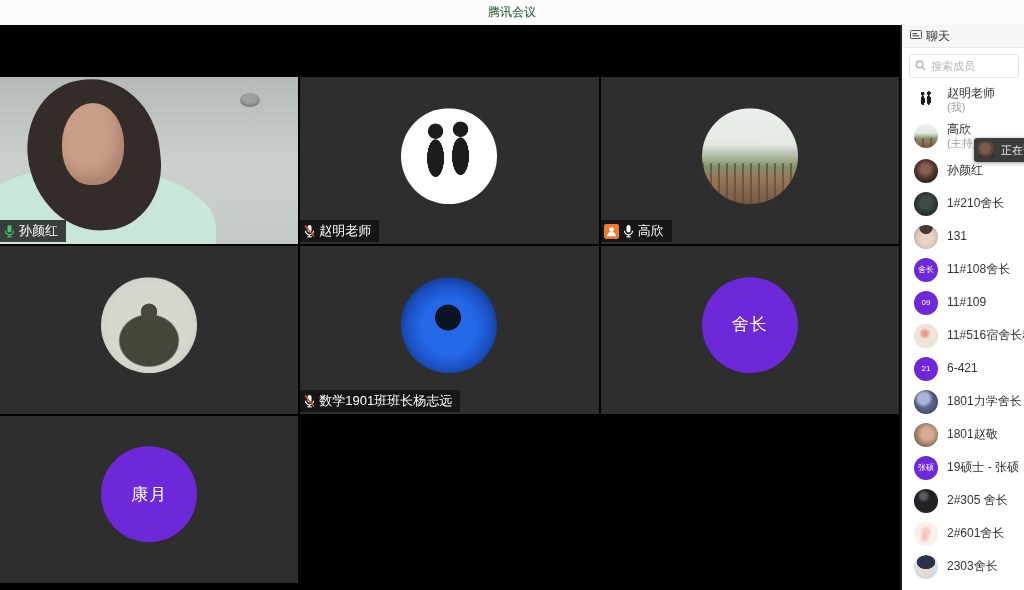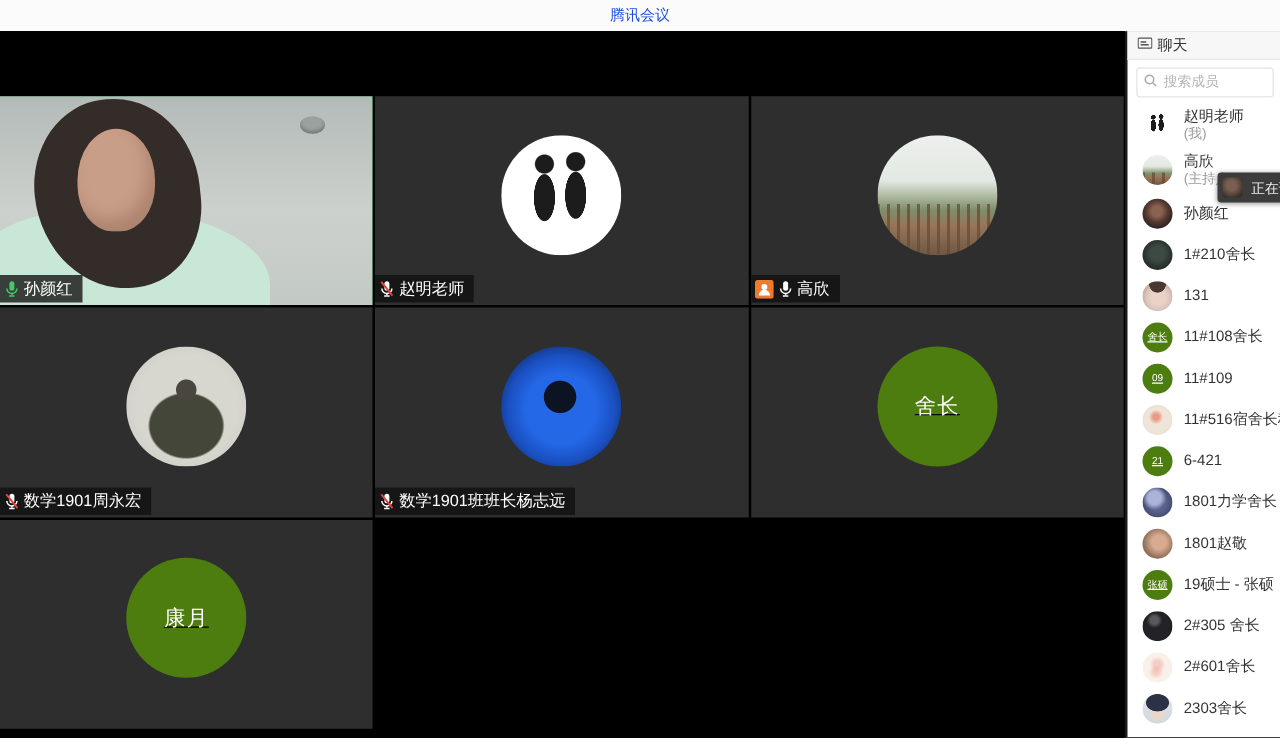--- a/index.html
+++ b/index.html
@@ -1,20 +1,20 @@
 <!DOCTYPE html>
 <html><head>
 <meta charset="utf-8">
 <style>
   html,body{margin:0;padding:0;width:1024px;height:590px;overflow:hidden;background:#000;
     font-family:"Liberation Sans","DejaVu Sans",sans-serif;}
   .app{width:1024px;height:590px;display:flex;flex-direction:column;}
   
   .titlebar{height:25px;background:#fbfbfb;display:flex;align-items:center;justify-content:center;
-    font-size:12px;color:#1d4ed8;flex:none;}
+    font-size:12px;color:#14532d;flex:none;}
   
   .content{display:flex;height:565px;background:#000;}
   .stage{width:900px;position:relative;background:#000;flex:none;}
   .grid{position:absolute;top:52px;left:0;width:899px;height:506px;display:grid;
     grid-template-columns:repeat(3,1fr);grid-template-rows:repeat(3,1fr);gap:2px;background:#000;}
   .tile{position:relative;background:#2e2e2e;overflow:hidden;}
   .tile--speaking{box-shadow:inset 0 0 0 1px #3aa866;}
   .t-avatar{position:absolute;width:96px;height:96px;border-radius:50%;left:50%;top:50%;
     transform:translate(-50%,-55%);overflow:hidden;}
   .t-initials{width:100%;height:100%;display:flex;align-items:center;justify-content:center;
@@ -53,21 +53,21 @@
   .m-name{display:block;font-size:12px;color:#333;white-space:nowrap;line-height:15px;}
   .m-sub{display:block;font-size:11px;color:#9a9a9a;white-space:nowrap;line-height:13px;}
   
   .speaking-toast{position:absolute;top:113px;left:72px;z-index:5;display:flex;align-items:center;gap:7px;
     background:#3c3c3c;border-radius:3px;padding:4px 10px 4px 4px;width:max-content;
     box-shadow:0 1px 4px rgba(0,0,0,.4);}
   .toast-avatar{width:16px;height:16px;border-radius:2px;flex:none;
     background:radial-gradient(circle at 45% 40%,#7a5f50 30%,#3a2f28 80%);}
   .toast-text{font-size:11px;color:#eee;white-space:nowrap;}
   
-  .av-blue-initials{background:#4d7c0f;text-decoration:underline;}
+  .av-blue-initials{background:#6d28d9;}
   .av-cartoon-family{background:
     radial-gradient(circle at 36% 24%,#1c1c1c 7.5%,transparent 8.5%),
     radial-gradient(circle at 62% 22%,#1c1c1c 7.5%,transparent 8.5%),
     radial-gradient(ellipse 9% 20% at 36% 52%,#1c1c1c 96%,transparent 100%),
     radial-gradient(ellipse 9% 20% at 62% 50%,#1c1c1c 96%,transparent 100%),
     #ffffff;}
   .av-bridge-landscape{background:
     repeating-linear-gradient(90deg,rgba(106,74,50,.75) 0 2px,rgba(0,0,0,0) 2px 8px) 0 100%/100% 42% no-repeat,
     linear-gradient(180deg,#edf0ed 0%,#e2e8e2 38%,#a9b59a 52%,#7e8f6d 62%,#97755a 75%,#6e5843 100%);}
   .av-marx-cartoon{background:
@@ -188,33 +188,20 @@
               </span>
       <span class="t-name">高欣</span>
     </div>
   </div>
 
   <div class="tile">
 
     <div class="t-avatar av-marx-cartoon">
       
     </div>
-    <div class="t-label">
-
-      <span class="t-mic">
-                <svg width="13" height="14" viewBox="0 0 13 14">
-                  <rect x="4.5" y="1" width="4" height="7.5" rx="2" fill="#ffffff"></rect>
-                  <path d="M2.5 6.8a4 4 0 0 0 8 0" fill="none" stroke="#ffffff" stroke-width="1.2"></path>
-                  <line x1="6.5" y1="10.8" x2="6.5" y2="12.2" stroke="#ffffff" stroke-width="1.2"></line>
-                  <line x1="4.3" y1="12.8" x2="8.7" y2="12.8" stroke="#ffffff" stroke-width="1.2"></line>
-                  <line x1="2" y1="1.5" x2="11" y2="12.5" stroke="#E0443A" stroke-width="1.6"></line>
-                </svg>
-              </span>
-      <span class="t-name">数学1901周永宏</span>
-    </div>
   </div>
 
 
 
   <div class="tile">
 
     <div class="t-avatar av-blue-hoodie">
       
     </div>
     <div class="t-label">

